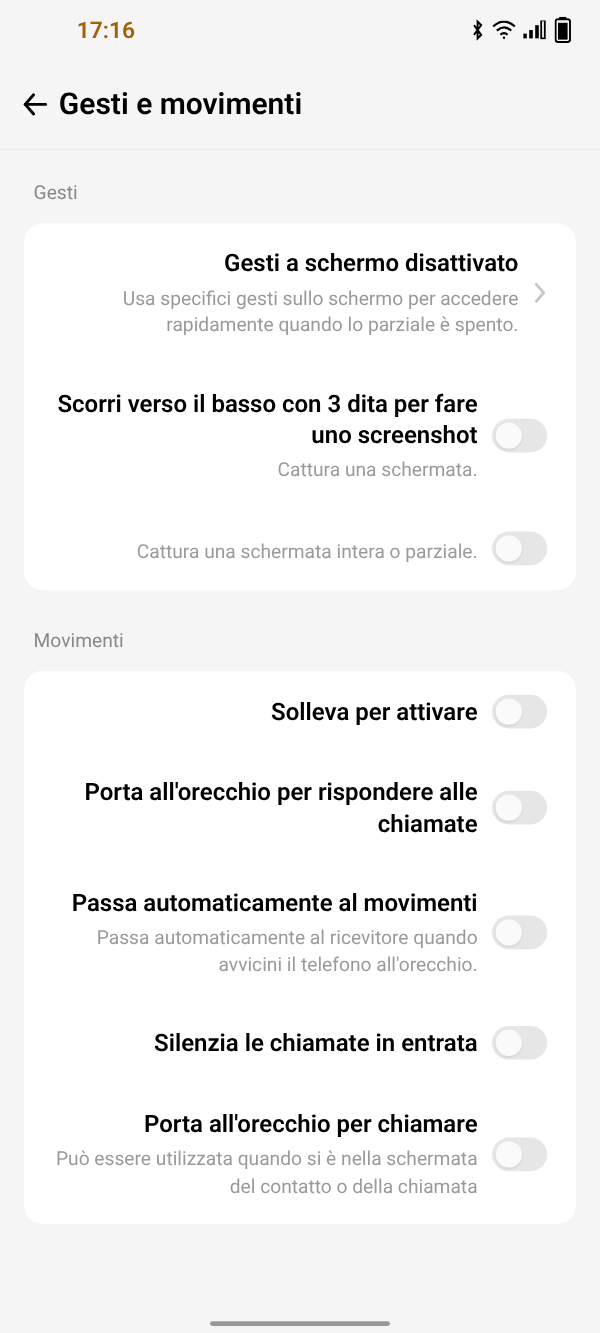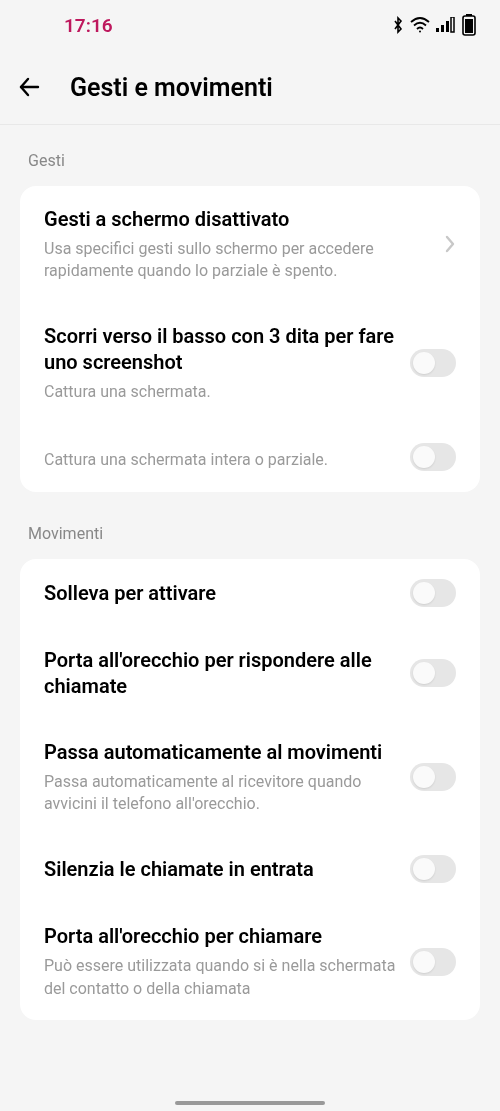--- a/index.html
+++ b/index.html
@@ -20,36 +20,36 @@
       height: 50px;
       display: flex;
       align-items: center;
       justify-content: space-between;
       padding: 0 24px;
       background: #f5f5f5;
     }
     .status-time {
       font-size: 19px;
       font-weight: 600;
-      color: #be185d;
+      color: #a16207;
       margin-left: 40px;
     }
     .status-icons {
       display: flex;
       align-items: center;
       gap: 6px;
     }
     .header {
       height: 75px;
       display: flex;
       align-items: center;
       padding: 0 14px;
       background: #f5f5f5;
       border-bottom: 1px solid #e8e8e8;
-      gap: 24px;
+      gap: 3px;
     }
     .back-icon {
       width: 32px;
       height: 32px;
       display: flex;
       align-items: center;
       justify-content: center;
     }
     .header-title {
       font-size: 25px;
@@ -69,20 +69,21 @@
     }
     .row {
       padding: 20px 24px;
       display: flex;
       align-items: center;
       position: relative;
     }
     .row-content {
       flex: 1;
       padding-right: 12px;
+      text-align: right;
     }
     .row-title {
       font-size: 20px;
       font-weight: 600;
       color: #000;
       line-height: 1.3;
     }
     .row-subtitle {
       font-size: 16px;
       color: #9a9a9a;

